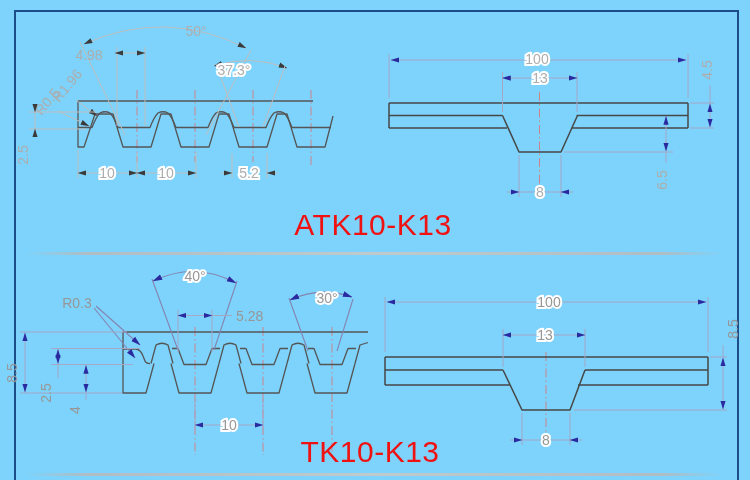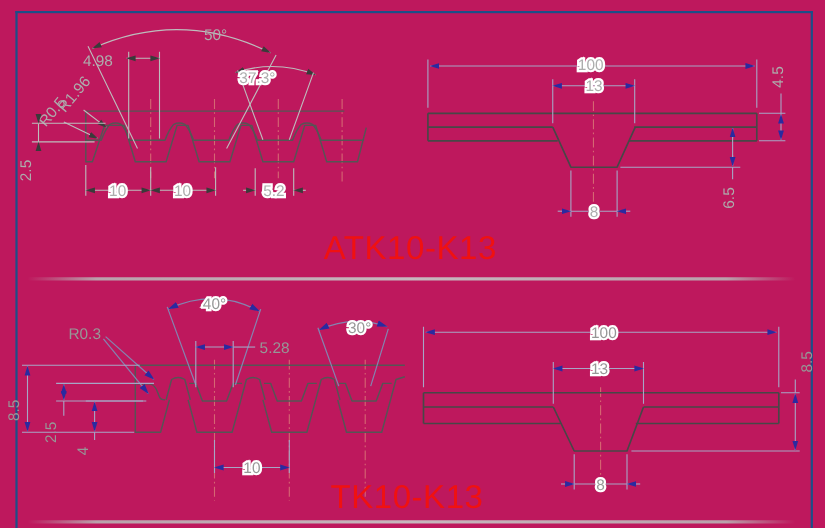--- a/index.html
+++ b/index.html
@@ -1,16 +1,16 @@
 <!DOCTYPE html>
 <html><head>
 <meta charset="utf-8">
 <style>
   html,body{margin:0;padding:0;background:#ffffff;}
-  .page{position:relative;width:750px;height:480px;background:#be185d;overflow:hidden;
+  .page{position:relative;width:750px;height:480px;background:#7dd3fc;overflow:hidden;
         font-family:"Liberation Sans",sans-serif;}
   .frame{position:absolute;left:14px;top:10px;width:721px;height:478px;
          border:2px solid #1b4e88;border-bottom:0;pointer-events:none;}
   .divider{position:absolute;left:25px;width:698px;height:3px;border-radius:2px;
     background:linear-gradient(to right,rgba(185,185,185,0),rgba(185,185,185,.85) 9%,rgba(200,200,200,.9) 50%,rgba(185,185,185,.85) 91%,rgba(185,185,185,0));}
   .divider-mid{top:252px;}
   .divider-bot{top:473px;}
   svg{position:absolute;left:0;top:0;}
   svg text{font-family:"Liberation Sans",sans-serif;}
   .obj{fill:none;stroke:#555555;stroke-width:1.3;stroke-linejoin:round;}

